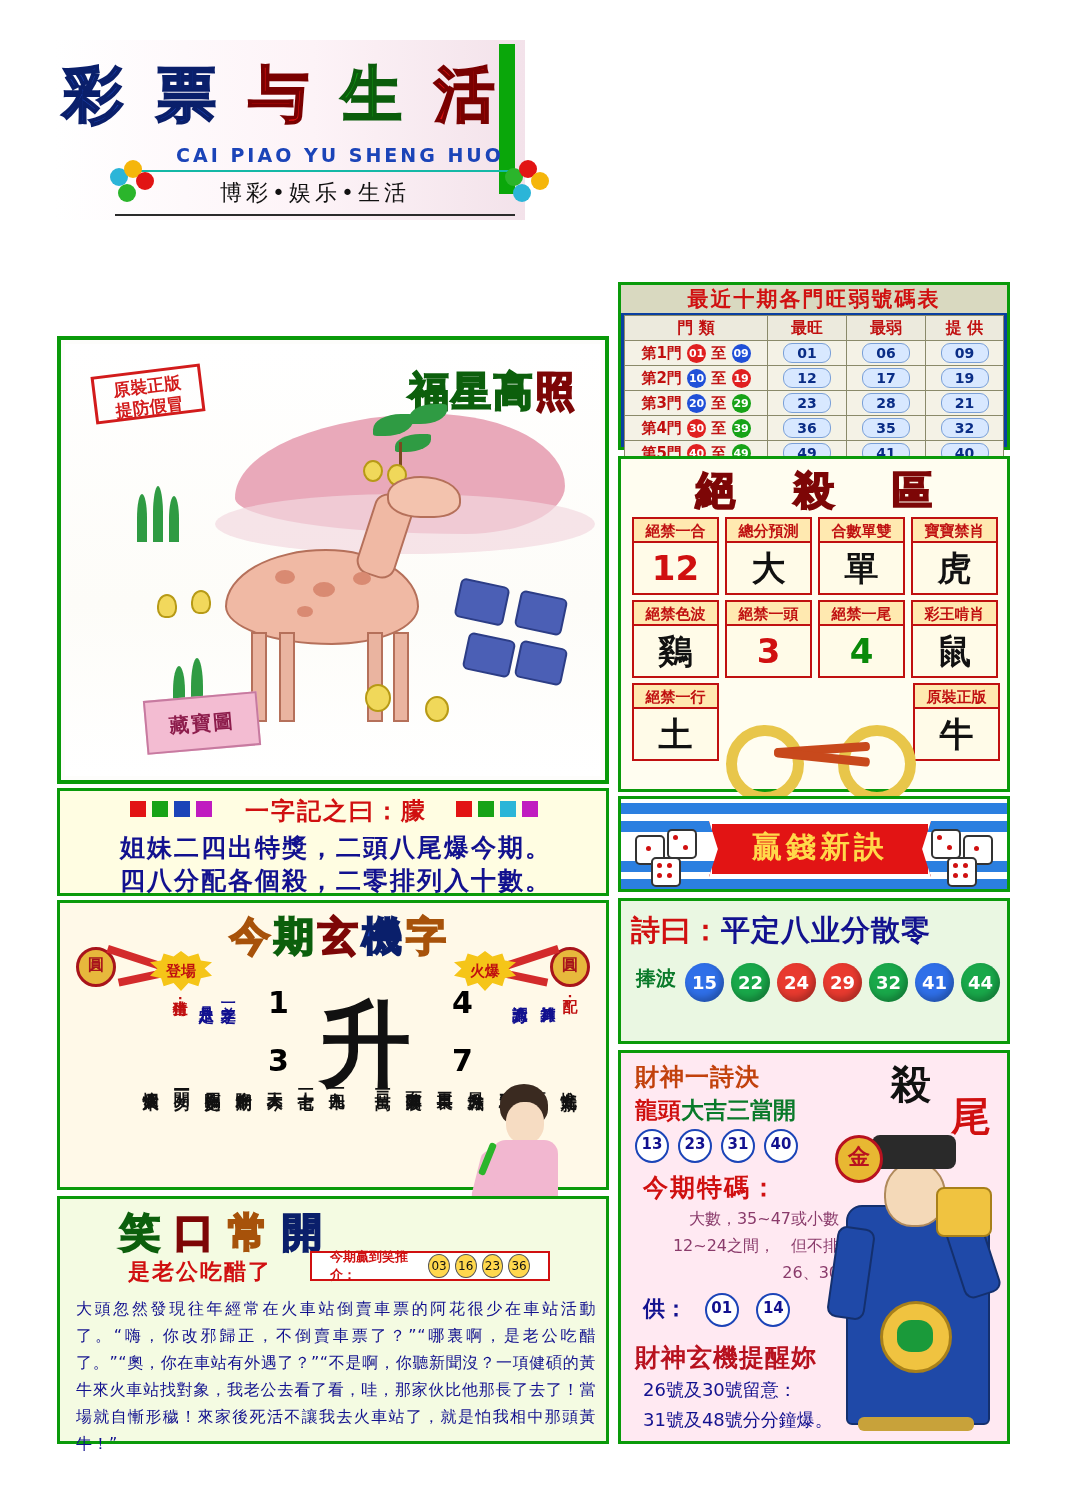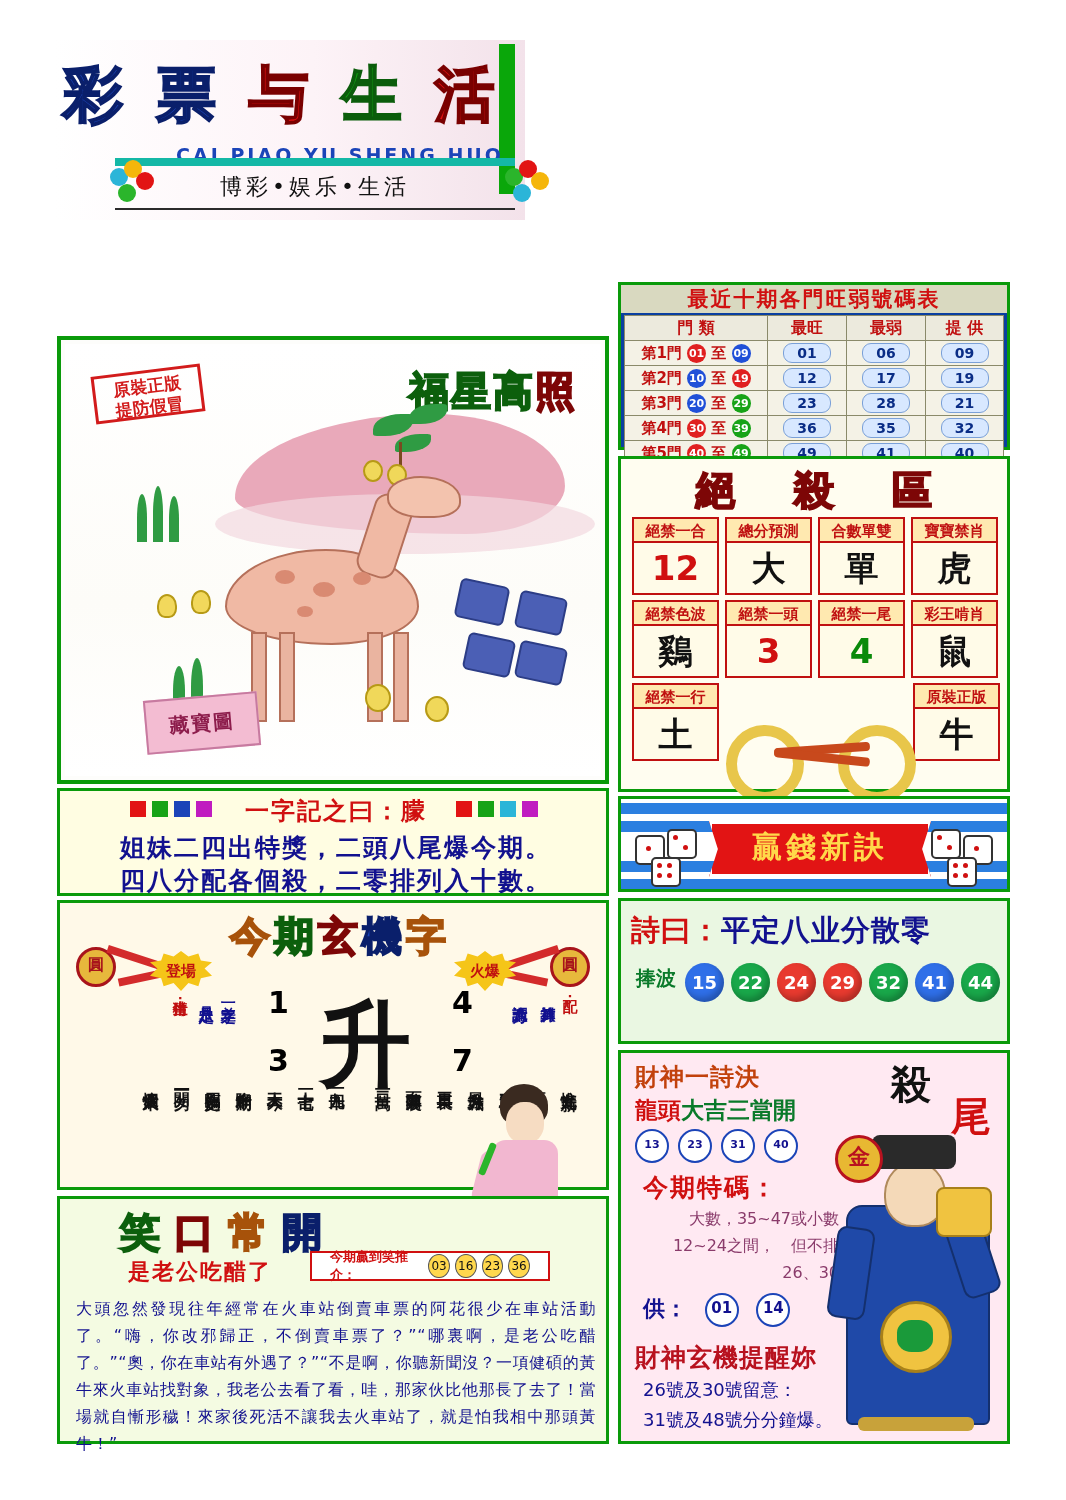--- a/index.html
+++ b/index.html
@@ -16,22 +16,22 @@
   .mast-bg{position:absolute;inset:0;background:linear-gradient(90deg,#ffffff 0%,#fdf3f7 55%,#f3e2ea 100%);}
   .mast-title{position:absolute;left:8px;top:8px;width:440px;height:92px;
     font-size:60px;font-weight:bold;letter-spacing:6px;line-height:92px;
     font-family:"DejaVu Sans","Liberation Sans",sans-serif;}
   .mast-title span{display:inline-block;}
   .c-blue{color:#1b44b8;-webkit-text-stroke:2px #0a1f6b;}
   .c-red{color:#e01010;-webkit-text-stroke:2px #7a0000;}
   .c-green{color:#12a012;-webkit-text-stroke:2px #0b5d0b;}
   .mast-pinyin{position:absolute;left:110px;top:104px;width:350px;text-align:center;
     color:#1b44b8;font-weight:bold;font-size:19px;letter-spacing:3px;}
-  .mast-sub{position:absolute;left:60px;top:118px;width:400px;height:42px;
-    border-top:8px solid #14b8a6;border-bottom:2px solid #2b2b2b;
+  .mast-sub{position:absolute;left:60px;top:130px;width:400px;height:42px;
+    border-top:2px solid #14b8a6;border-bottom:2px solid #2b2b2b;
     text-align:center;line-height:42px;font-size:22px;letter-spacing:4px;color:#111;}
   .mast-bar{position:absolute;right:10px;top:4px;width:16px;height:150px;background:#0aa70a;}
   .mast-flowers{position:absolute;left:55px;top:120px;width:46px;height:46px;}
   .mast-flowers2{position:absolute;left:450px;top:120px;width:46px;height:46px;}
   .fl{position:absolute;border-radius:50%;}
 
   
   .picbox{position:absolute;left:57px;top:336px;width:552px;height:448px;
     border:4px solid #0a9a0a;background:#fdfdfb;box-sizing:border-box;}
   .pic-inner{position:absolute;inset:4px;background:linear-gradient(#ffffff 0%,#fdfcf8 60%,#ffffff 100%);}
@@ -178,21 +178,21 @@
   .b-red{background:#e83a2f;} .b-blue{background:#2f6fe8;} .b-green{background:#19a84a;}
 
   
   .godbox{position:absolute;left:618px;top:1050px;width:392px;height:394px;
     background:#ffe9f2;border:3px solid #0a9a0a;box-sizing:border-box;overflow:hidden;}
   .god-t1{position:absolute;left:14px;top:8px;font-size:24px;font-weight:bold;color:#c2410c;letter-spacing:1px;}
   .god-t2{position:absolute;left:14px;top:42px;font-size:23px;font-weight:bold;color:#0a7a2a;}
   .god-t2 .rd{color:#d01010;}
   .god-nums{position:absolute;left:14px;top:76px;display:flex;gap:9px;}
   .circnum{width:30px;height:30px;border-radius:50%;border:2px solid #1b44b8;color:#12118f;
-    font-size:11px;font-weight:bold;text-align:center;line-height:27px;background:#fff;}
+    font-size:15px;font-weight:bold;text-align:center;line-height:27px;background:#fff;}
   .god-t3{position:absolute;left:22px;top:118px;font-size:25px;font-weight:bold;color:#d01010;letter-spacing:2px;}
   .god-body{position:absolute;left:18px;top:152px;width:200px;font-size:16px;color:#8a3b6b;line-height:27px;text-align:right;}
   .god-supply{position:absolute;left:22px;top:240px;font-size:22px;font-weight:bold;color:#12118f;}
   .god-supply .cn{display:inline-block;width:30px;height:30px;border-radius:50%;border:2px solid #1b44b8;
     font-size:15px;line-height:27px;text-align:center;background:#fff;margin-left:10px;vertical-align:middle;}
   .god-t4{position:absolute;left:14px;top:288px;font-size:25px;font-weight:bold;color:#b8121f;letter-spacing:1px;}
   .god-foot{position:absolute;left:22px;top:322px;width:250px;font-size:18px;color:#12118f;line-height:30px;}
   .sha{position:absolute;right:76px;top:4px;font-size:40px;font-weight:bold;color:#111;}
   .wei{position:absolute;right:16px;top:36px;font-size:40px;font-weight:bold;color:#d01010;}
   .godfig{position:absolute;right:4px;top:78px;width:175px;height:300px;}

